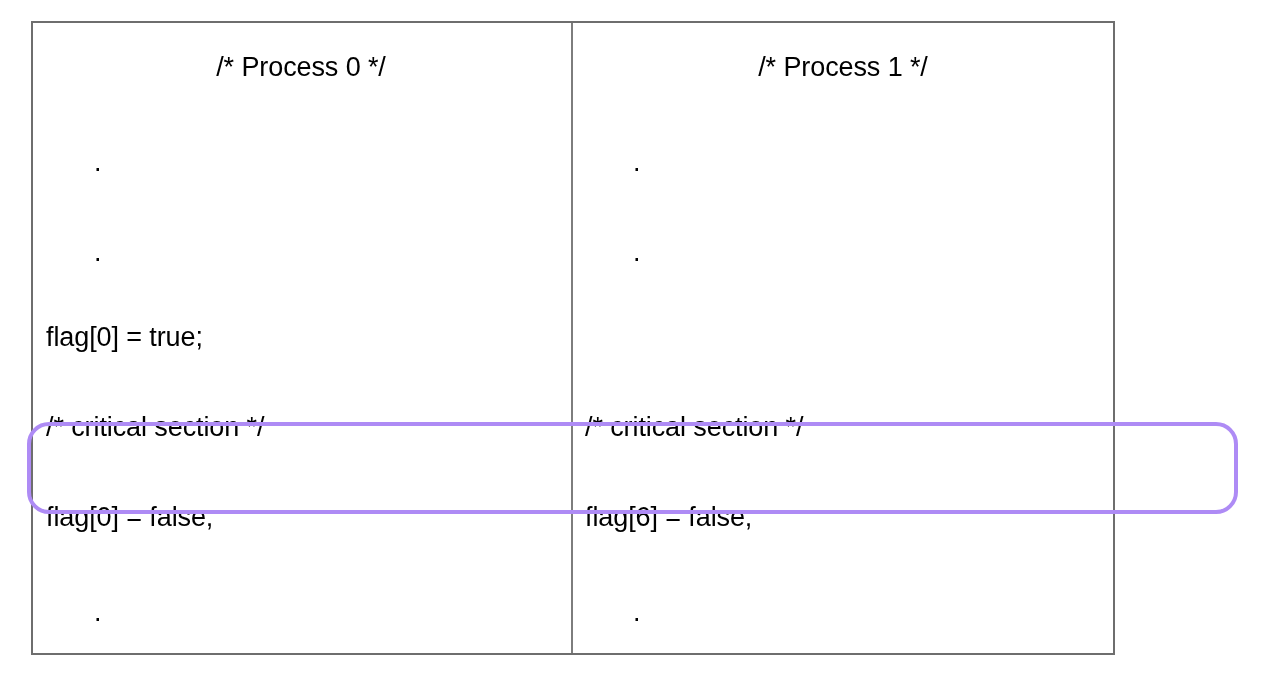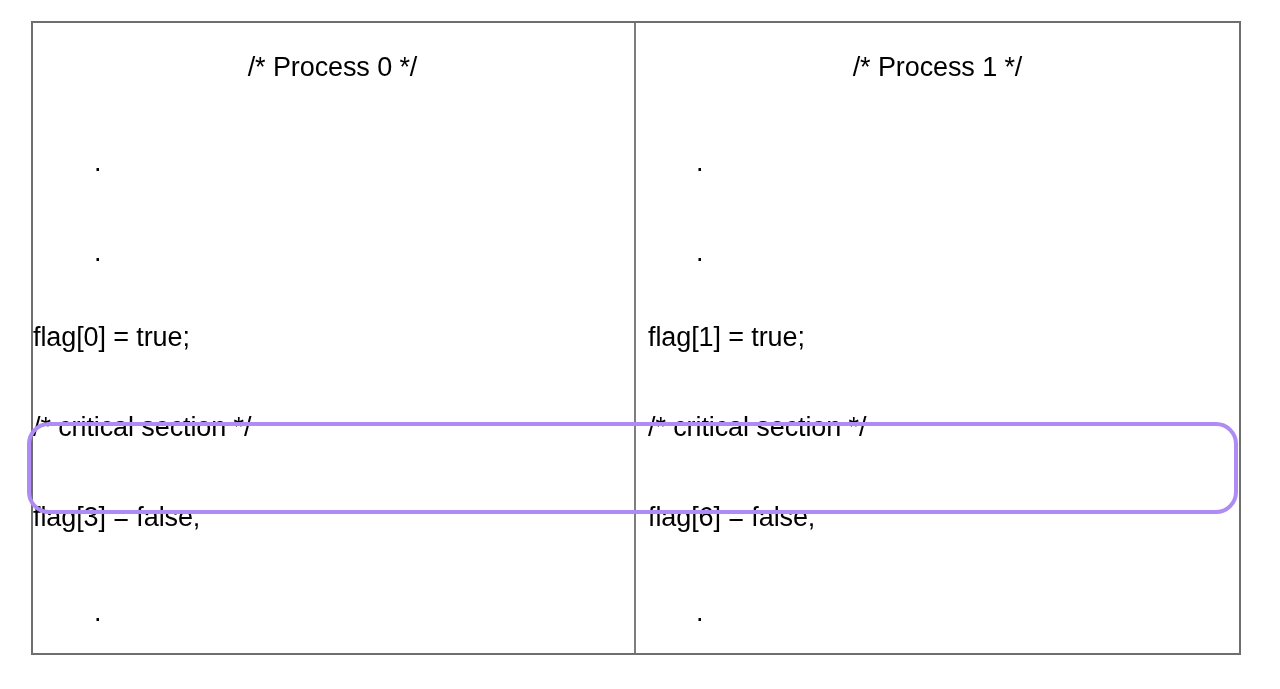--- a/index.html
+++ b/index.html
@@ -14,21 +14,21 @@
     overflow: hidden;
     font-family: "Liberation Sans", sans-serif;
     -webkit-font-smoothing: antialiased;
   }
 
   
   #code-table {
     position: absolute;
     left: 31px;
     top: 21px;
-    width: 1210px;
+    width: 1084px;
     height: 634px;
     box-sizing: border-box;
     border: 2px solid #6e6e6e;
     border-top-color: #8a8a8a;
     background: #ffffff;
     display: flex;
     flex-direction: column;
   }
 
   .code-row {
@@ -46,20 +46,21 @@
     line-height: 1.1;
     color: #000000;
     letter-spacing: -0.1px;
     white-space: nowrap;
     overflow: hidden;
   }
 
   
   .code-cell.col-left {
     border-right: 2px solid #7d7d7d;
+    padding-left: 13px;
   }
   .code-cell.col-right {
     padding-left: 12px;
   }
 
   
   .code-row.header-row .code-cell {
     justify-content: center;
     padding-left: 0;
     padding-right: 0;
@@ -121,31 +122,30 @@
     <div class="code-cell col-left" style="border-right-color: rgb(125, 125, 125);">
       <span class="dot-glyph">.</span>
     </div>
     <div class="code-cell col-right">
       <span class="dot-glyph">.</span>
     </div>
   </div>
 
   <div class="code-row">
     <div class="code-cell col-left" style="border-right-color: rgb(125, 125, 125);">flag[0] = true;</div>
-    <div class="code-cell col-right">flag[1] = true;</div>
   </div>
 
 
   <div class="code-row">
     <div class="code-cell col-left" style="border-right-color: rgb(125, 125, 125);">/* critical section */</div>
     <div class="code-cell col-right">/* critical section */</div>
   </div>
 
   <div class="code-row">
-    <div class="code-cell col-left" style="border-right-color: rgb(125, 125, 125);">flag[3] = false;</div>
+    <div class="code-cell col-left" style="border-right-color: rgb(125, 125, 125);">flag[0] = false;</div>
     <div class="code-cell col-right">flag[6] = false;</div>
   </div>
 
   <div class="code-row dot-row">
     <div class="code-cell col-left" style="border-right-color: rgb(125, 125, 125);">
       <span class="dot-glyph">.</span>
     </div>
     <div class="code-cell col-right">
       <span class="dot-glyph">.</span>
     </div>

